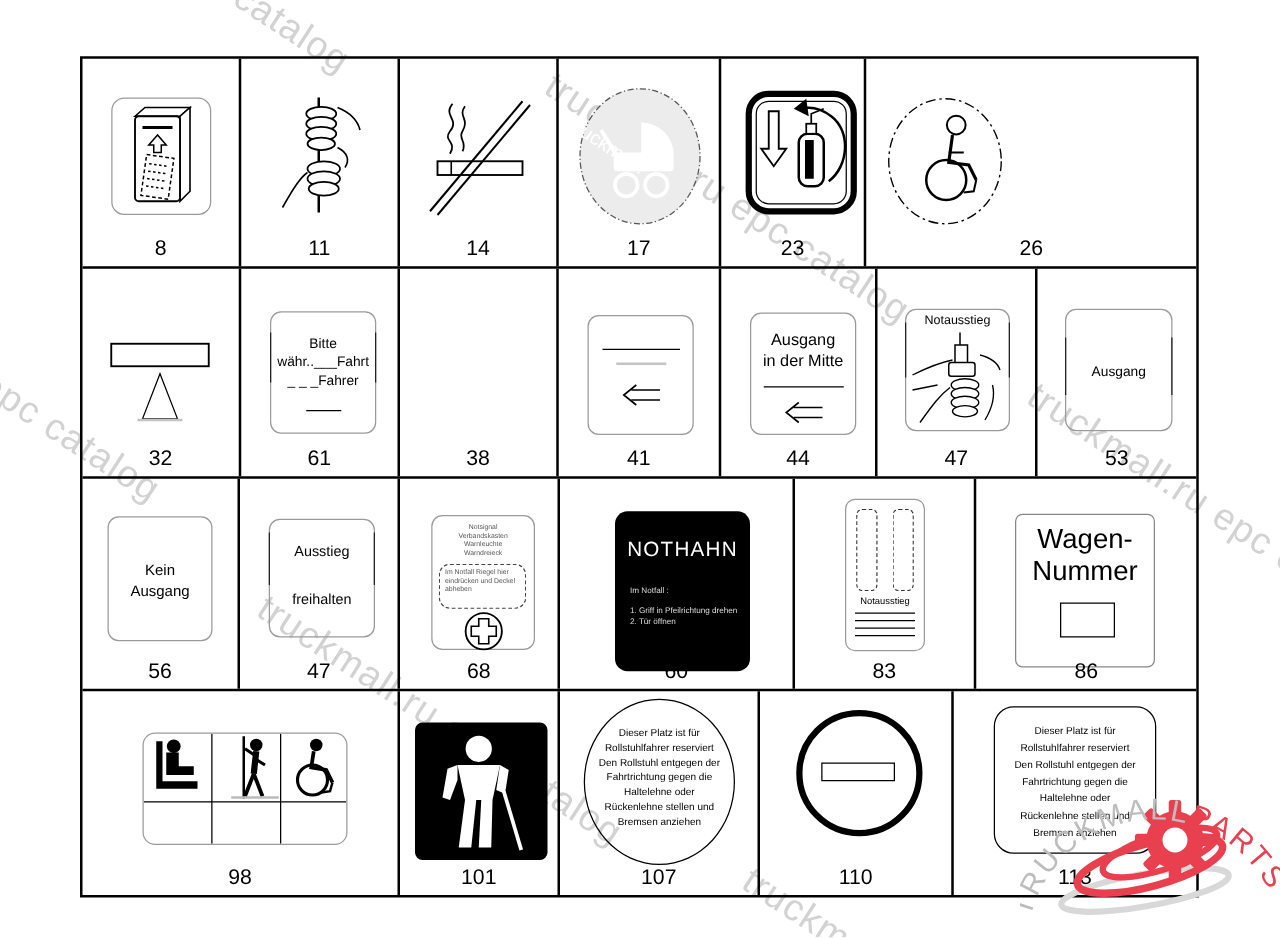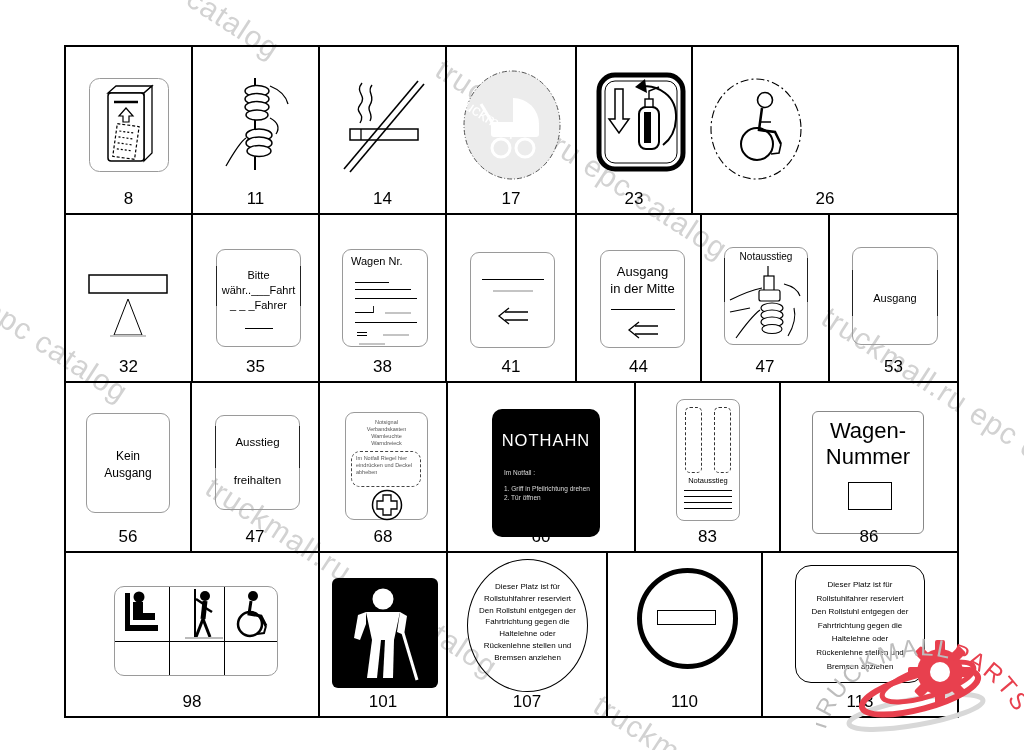--- a/index.html
+++ b/index.html
@@ -149,38 +149,24 @@
         <div class="sign" style="left:23px;top:34px;width:85px;height:98px">
           <div class="vtick" style="left:-1px;top:16px;height:40px"></div>
           <div class="vtick" style="right:-1px;top:16px;height:40px"></div>
           <div class="tc" style="font-size:11px;line-height:15px;padding-top:18px">
             <div>Bitte</div>
             <div>währ..___Fahrt</div>
             <div>_ _ _Fahrer</div>
           </div>
           <div class="hline" style="left:28px;top:78px;width:28px"></div>
         </div>
-        <div class="num">35</div>
-      </div>
-
-      <div class="cell" style="width:127px">
-        <div class="sign" style="left:22px;top:34px;width:86px;height:98px">
-          <div style="font-size:11px;position:absolute;left:8px;top:5px">Wagen Nr.</div>
-          <div class="hline" style="left:12px;top:32px;width:34px"></div>
-          <div class="hline" style="left:12px;top:39px;width:56px"></div>
-          <div class="hline" style="left:12px;top:48px;width:62px"></div>
-          <div class="hline" style="left:12px;top:62px;width:18px"></div>
-          <div class="vtick" style="left:30px;top:56px;height:7px"></div>
-          <div class="gline" style="left:42px;top:62px;width:26px"></div>
-          <div class="hline" style="left:12px;top:72px;width:62px"></div>
-          <div class="hline" style="left:14px;top:82px;width:10px"></div>
-          <div class="hline" style="left:14px;top:85px;width:10px"></div>
-          <div class="gline" style="left:40px;top:84px;width:26px"></div>
-          <div class="gline" style="left:16px;top:93px;width:26px"></div>
-        </div>
+        <div class="num">61</div>
+      </div>
+
+      <div class="cell" style="width:127px">
         <div class="num">38</div>
       </div>
 
       <div class="cell" style="width:130px">
         <div class="sign" style="left:23px;top:37px;width:85px;height:96px">
           <div class="hline" style="left:11px;top:26px;width:62px"></div>
           <div class="gline" style="left:22px;top:37px;width:40px"></div>
           <svg class="abs" style="left:24px;top:50px" width="38" height="26" viewBox="0 0 38 26">
             <path d="M14,5 L4,13 L14,21" fill="none" stroke="#000" stroke-width="1.3"></path>
             <path d="M10,9 L33,9 M10,17 L33,17" fill="none" stroke="#000" stroke-width="1.3"></path>

